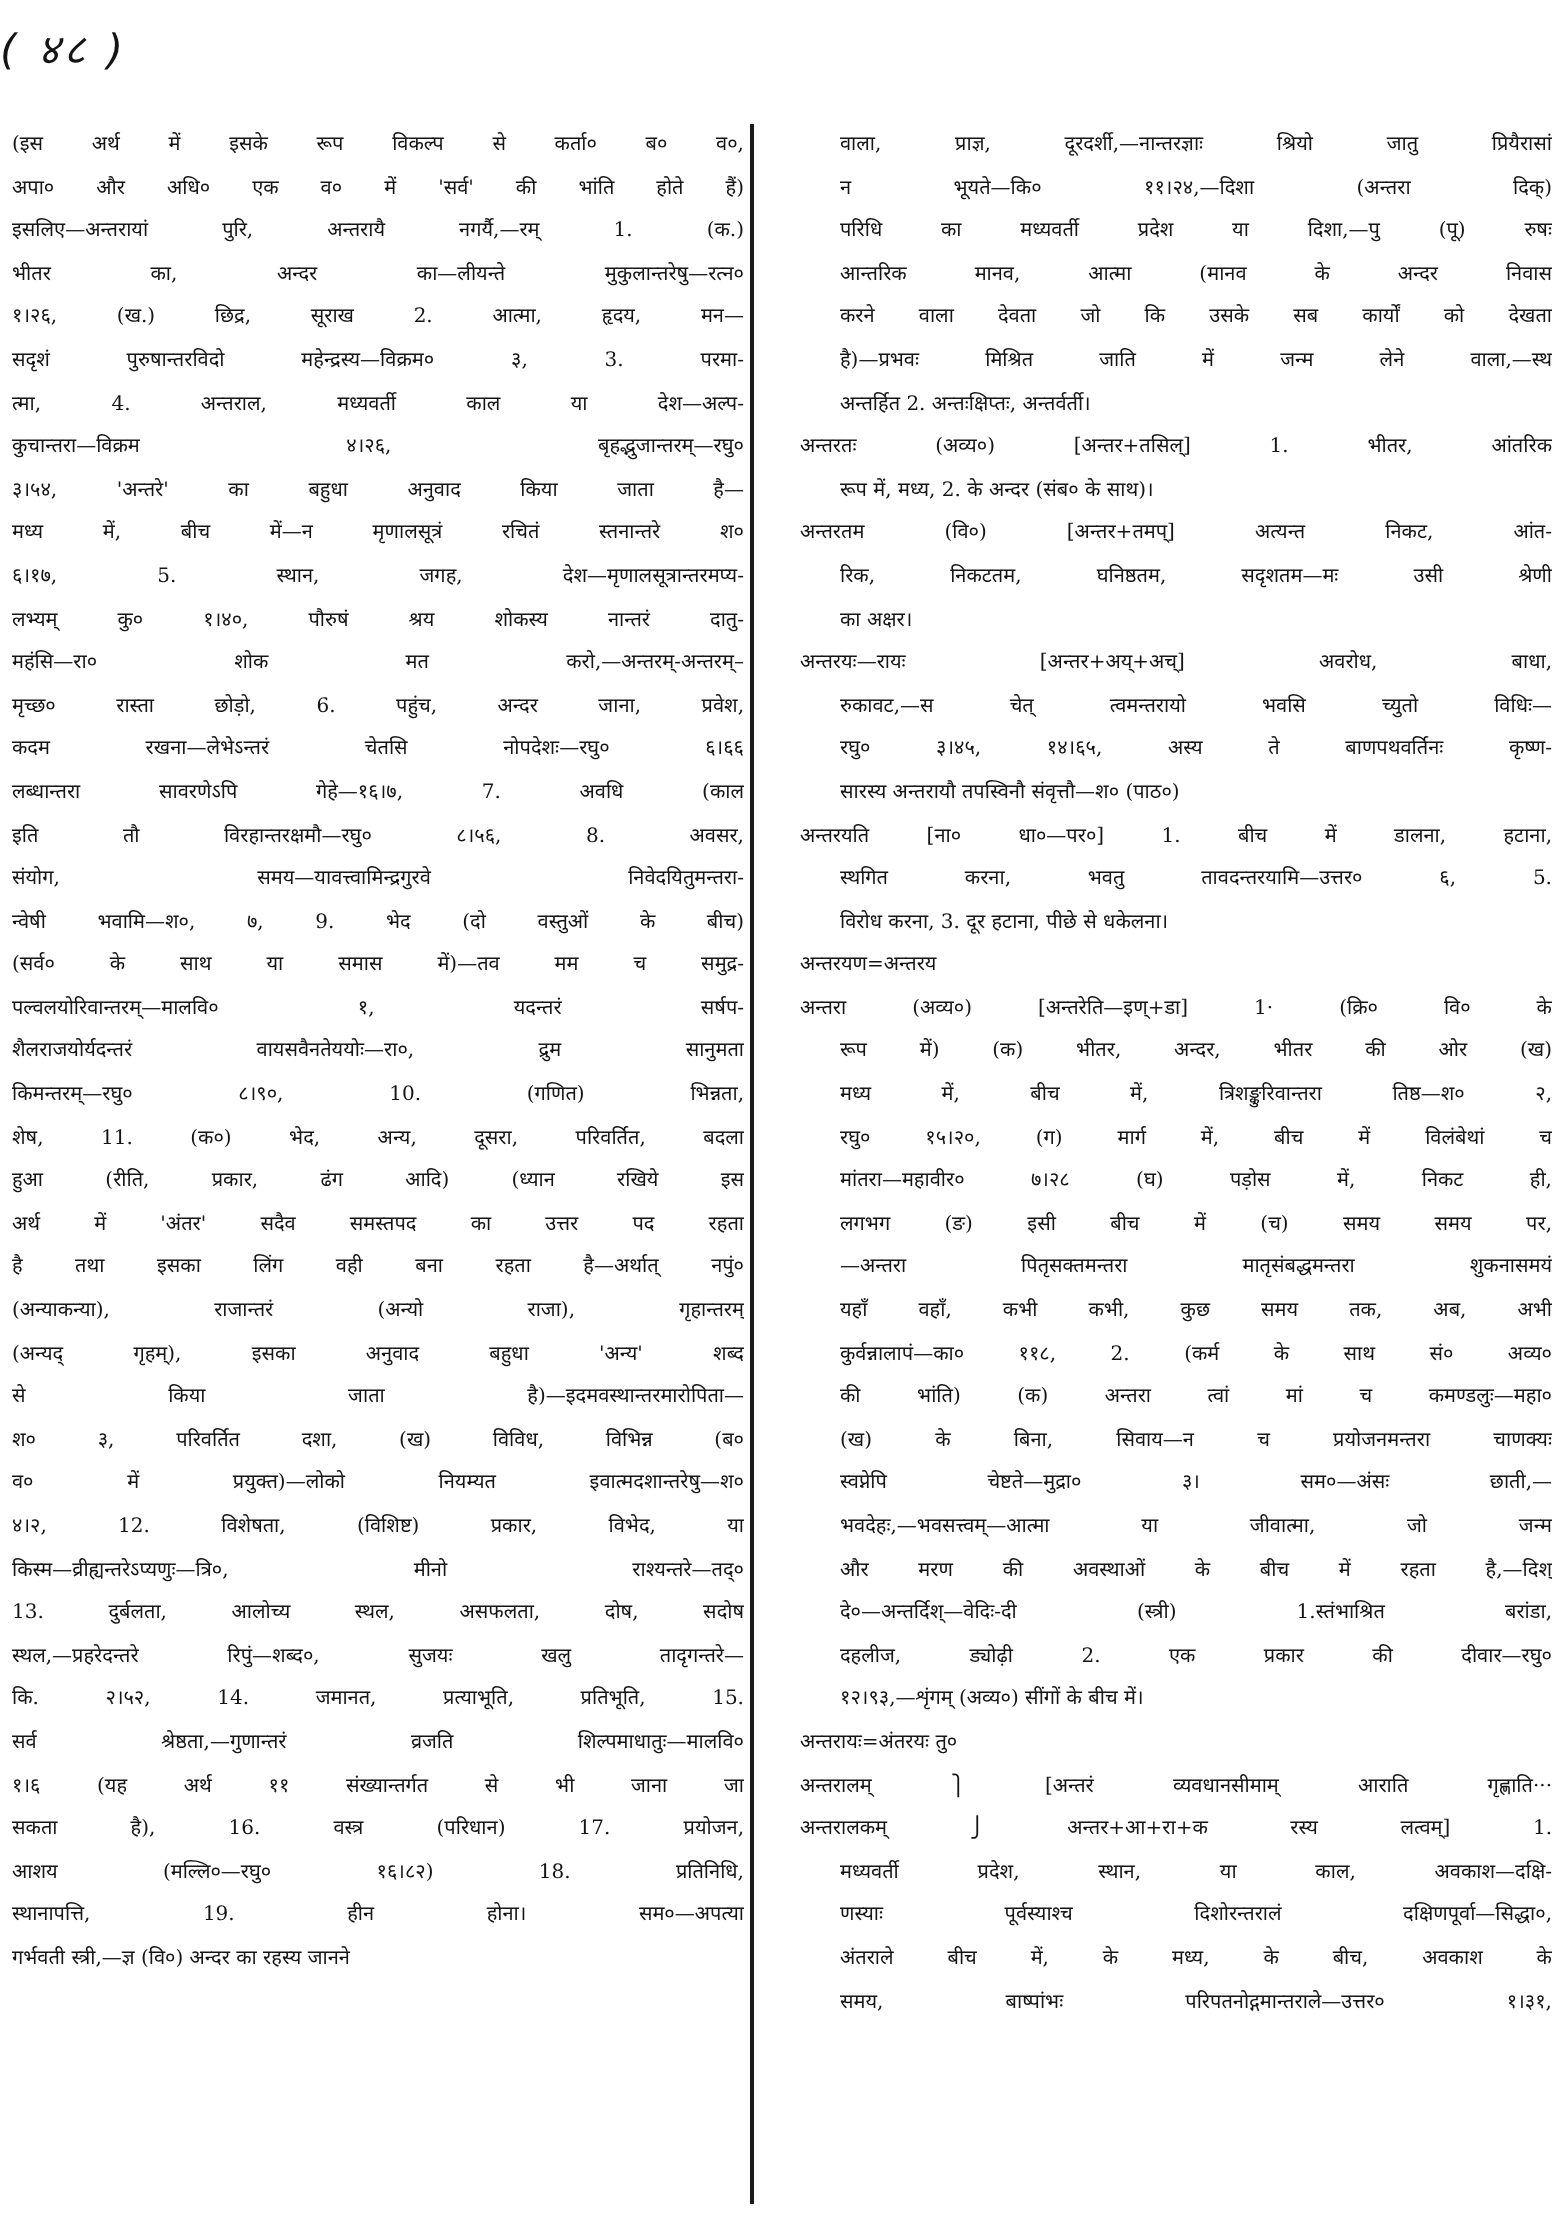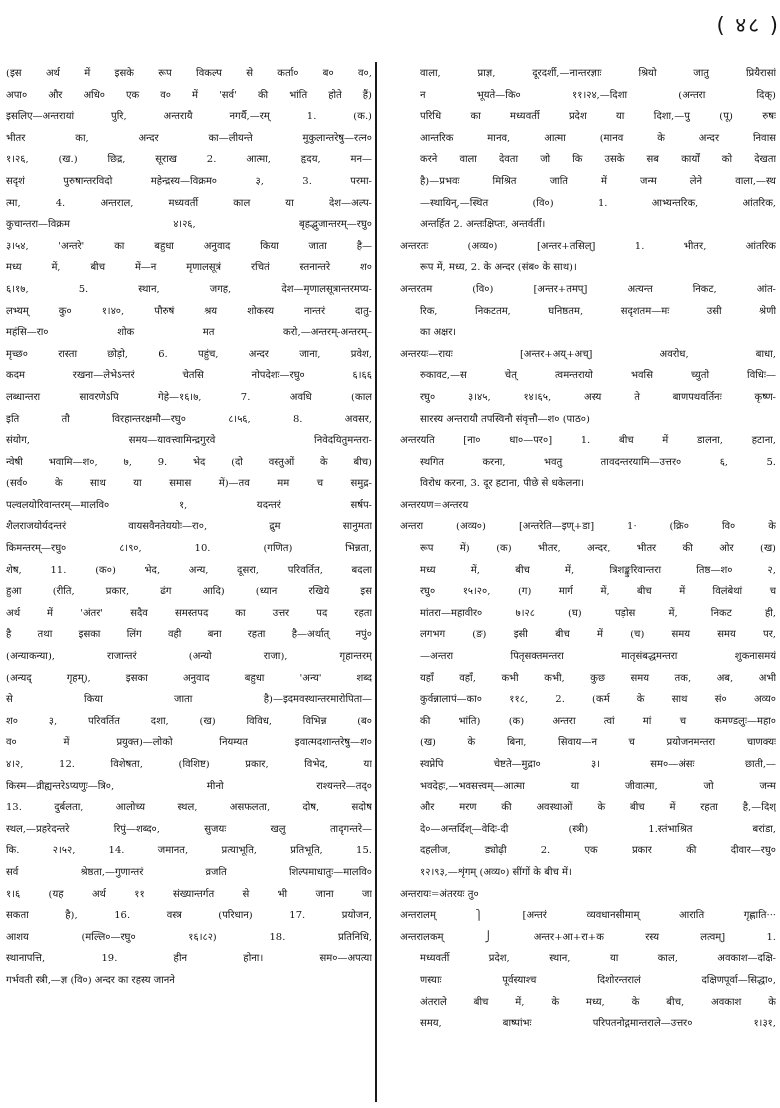--- a/index.html
+++ b/index.html
@@ -3,22 +3,23 @@
   <meta charset="utf-8">
   <style>
     html, body { margin: 0; padding: 0; background: #ffffff; }
     body {
       width: 780px; height: 1108px; position: relative; overflow: hidden;
       font-family: "DejaVu Serif", "Liberation Serif", serif;
       color: #141414;
     }
     .page-number {
       position: absolute; top: 10px; left: 0; width: 780px;
-      text-align: right; font-size: 21px; letter-spacing: 2px;
+      text-align: left; font-size: 21px; letter-spacing: 2px;
       font-family: "DejaVu Sans", sans-serif;
+      font-style: italic;
     }
     .col {
       position: absolute; top: 62px; font-size: 10px; line-height: 21.6px;
     }
     .col.left { left: 6px; width: 366px; }
     .col.right { left: 400px; width: 376px; }
     .divider {
       position: absolute; left: 375px; top: 62px; width: 2px; height: 1040px;
       background: #1a1a1a;
     }
@@ -77,21 +78,20 @@
     <div class="line last">गर्भवती स्त्री,—ज्ञ (वि०) अन्दर का रहस्य जानने</div>
   </div>
 <div class="divider"></div>
 <div class="col right" id="right-col">
     <div class="line indent">वाला, प्राज्ञ, दूरदर्शी,—नान्तरज्ञाः श्रियो जातु प्रियैरासां</div>
     <div class="line indent">न भूयते—कि० ११।२४,—दिशा (अन्तरा दिक्)</div>
     <div class="line indent">परिधि का मध्यवर्ती प्रदेश या दिशा,—पु (पू) रुषः</div>
     <div class="line indent">आन्तरिक मानव, आत्मा (मानव के अन्दर निवास</div>
     <div class="line indent">करने वाला देवता जो कि उसके सब कार्यों को देखता</div>
     <div class="line indent">है)—प्रभवः मिश्रित जाति में जन्म लेने वाला,—स्थ</div>
-    <div class="line indent">—स्थायिन्,—स्थित (वि०) 1. आभ्यन्तरिक, आंतरिक,</div>
     <div class="line indent last">अन्तर्हित 2. अन्तःक्षिप्तः, अन्तर्वर्ती।</div>
     <div class="line entry-head-line">अन्तरतः (अव्य०) [अन्तर+तसिल्] 1. भीतर, आंतरिक</div>
     <div class="line indent last">रूप में, मध्य, 2. के अन्दर (संब० के साथ)।</div>
     <div class="line entry-head-line">अन्तरतम (वि०) [अन्तर+तमप्] अत्यन्त निकट, आंत-</div>
     <div class="line indent">रिक, निकटतम, घनिष्ठतम, सदृशतम—मः उसी श्रेणी</div>
     <div class="line indent last">का अक्षर।</div>
     <div class="line entry-head-line">अन्तरयः—रायः [अन्तर+अय्+अच्] अवरोध, बाधा,</div>
     <div class="line indent">रुकावट,—स चेत् त्वमन्तरायो भवसि च्युतो विधिः—</div>
     <div class="line indent">रघु० ३।४५, १४।६५, अस्य ते बाणपथवर्तिनः कृष्ण-</div>
     <div class="line indent last">सारस्य अन्तरायौ तपस्विनौ संवृत्तौ—श० (पाठ०)</div>

